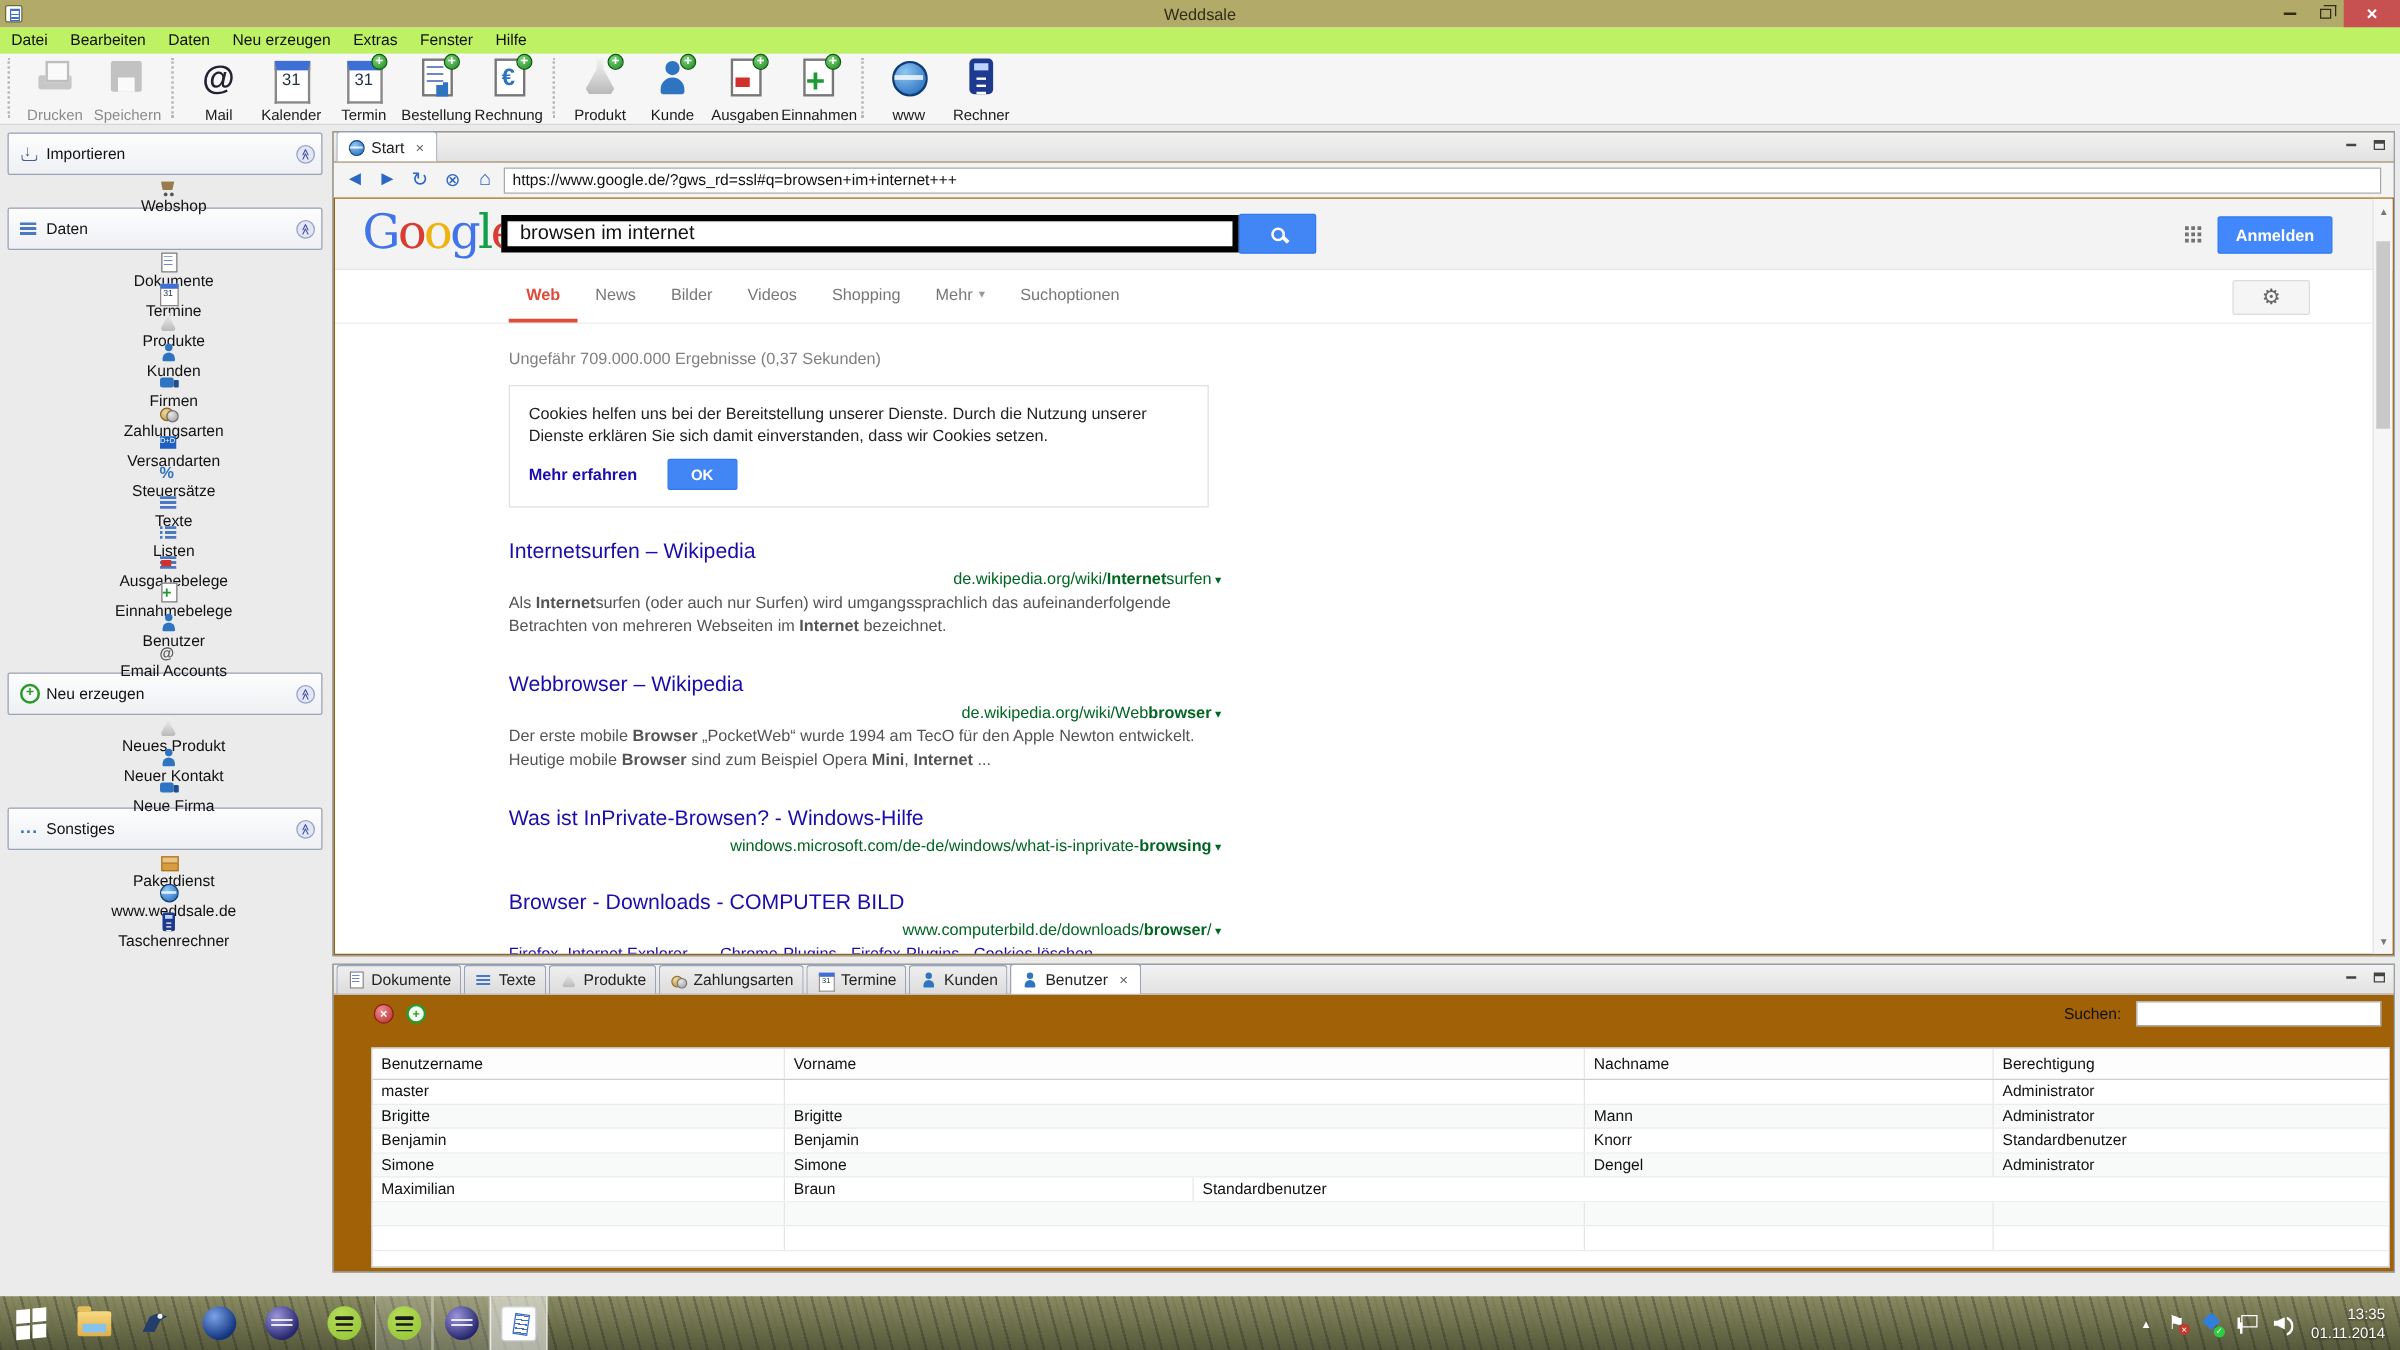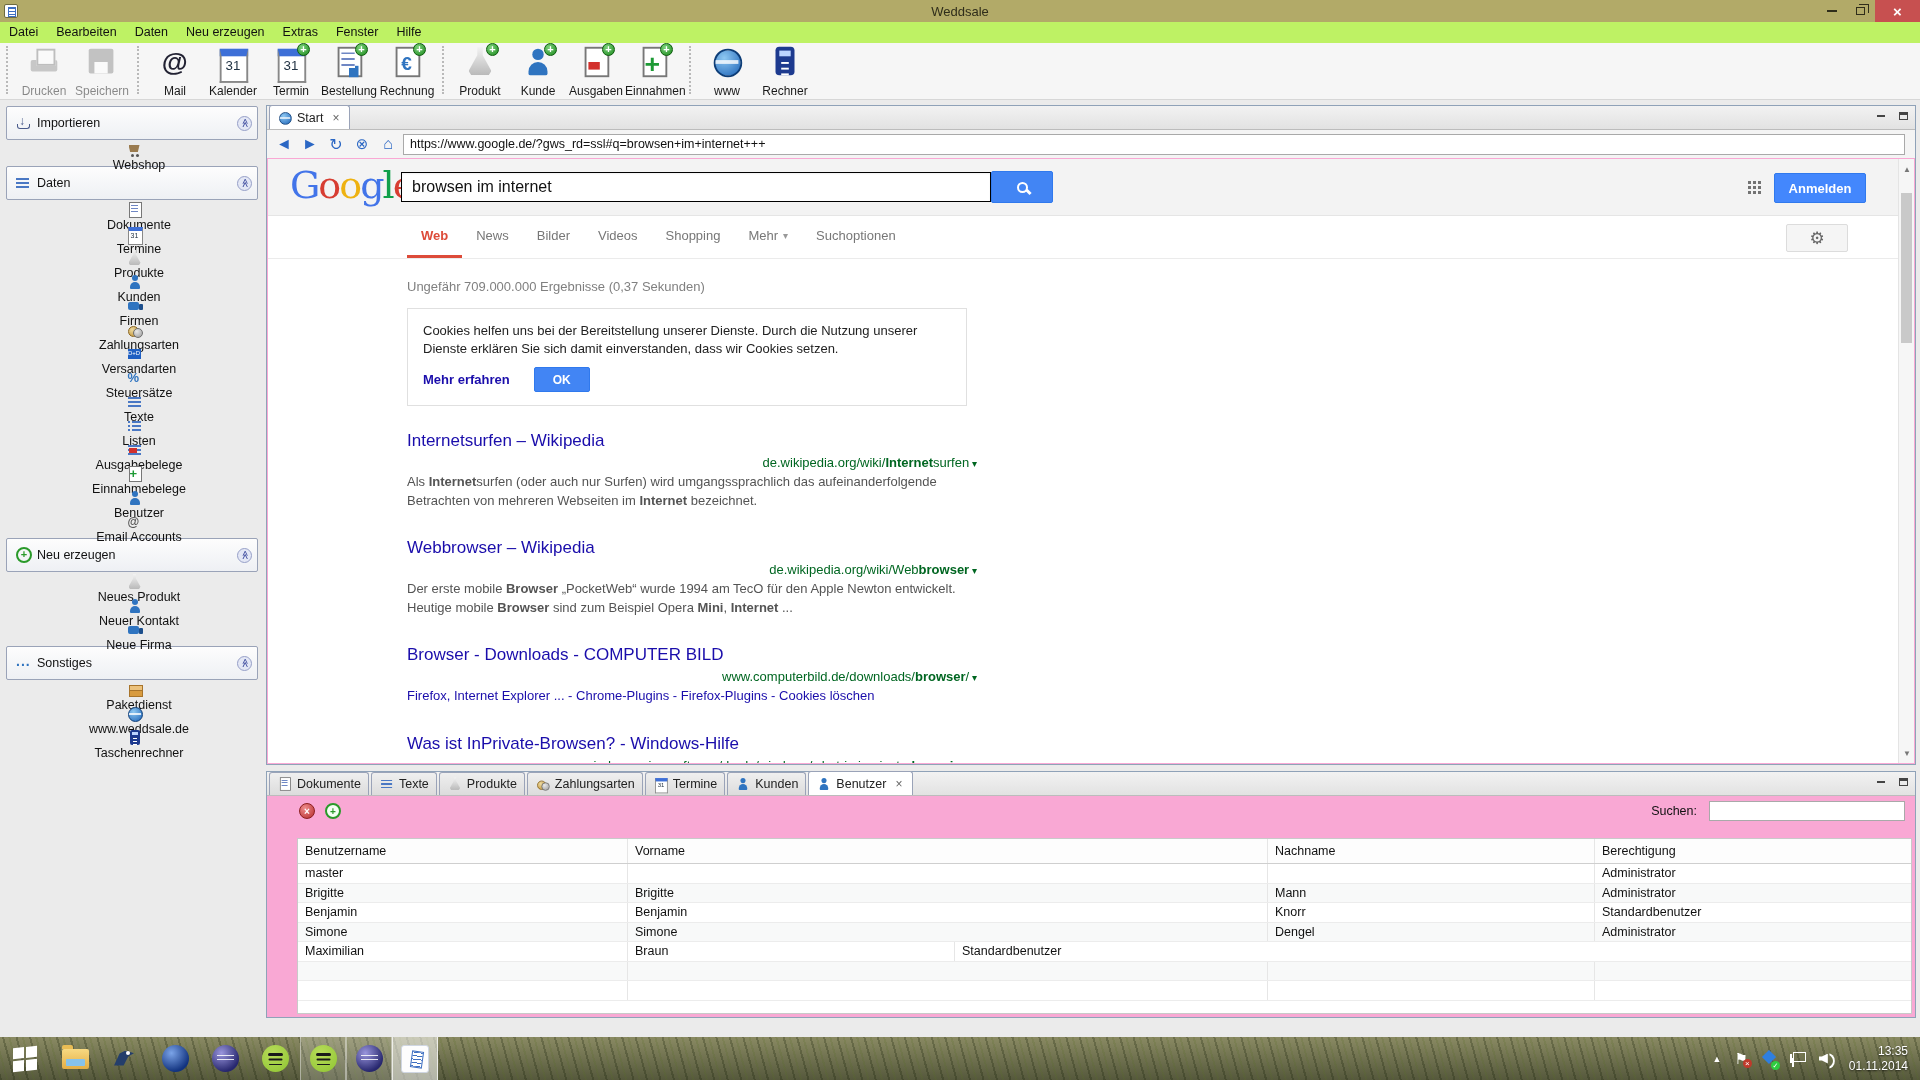--- a/index.html
+++ b/index.html
@@ -125,21 +125,21 @@
     border:1px solid #9aa3b8; border-radius:2px; display:flex; align-items:center; padding:0 5px; }
   .sb-hdr .ic { margin:0 6px 0 3px; }
   .sb-hdr-label { flex:1; }
   .chev { width:15px; height:15px; border-radius:50%; background:#e3e7f5; border:1px solid #97a0c8;
     color:#3c4a9e; font-size:9px; display:flex; align-items:center; justify-content:center; }
   .chev span { transform:rotate(-90deg); display:block; }
   .sb-item { height:24px; display:flex; align-items:center; padding-left:14px;flex-direction:column; }
   .sb-item .ic { margin-right:9px; }
 
   
-  .panel { position:absolute; background:#f9a8d4; border:1px solid #8fa2b8; }
+  .panel { position:absolute; background:#a16207; border:1px solid #8fa2b8; }
   .browser-panel { left:266px; top:105px; width:1650px; height:660px; }
   .bottom-panel { left:266px; top:771px; width:1650px; height:247px; }
   .tab-strip { height:24px; background:linear-gradient(#f2f2f2,#e2e2e2); border-bottom:1px solid #bcbcbc;
     display:flex; align-items:flex-end; padding-left:2px; position:relative; }
   .tab { height:23px; display:flex; align-items:center; padding:0 7px; font-size:12.5px;
     border:1px solid #9aa3b8; border-bottom:none; border-radius:3px 3px 0 0; background:linear-gradient(#efefef,#dcdcdc);
     margin-right:2px; color:#222; }
   .tab.active { background:#fff; height:24px; }
   .tab .ic { transform:scale(.85); margin-right:4px; }
   .tab-close { margin-left:6px; color:#666; font-size:12px; width:13px; height:13px; border:1px solid transparent;
@@ -161,21 +161,21 @@
   .page { position:absolute; left:1px; right:1px; top:53px; bottom:1px; background:#fff; overflow:hidden; }
   .scrollbar { position:absolute; right:0; top:0; bottom:0; width:16px; background:#f6f6f6; border-left:1px solid #e4e4e4; }
   .sb-arrow { position:absolute; left:0; width:16px; height:16px; color:#777; font-size:8px;
     display:flex; align-items:center; justify-content:center; }
   .sb-arrow.up { top:2px; } .sb-arrow.down { bottom:2px; }
   .sb-thumb { position:absolute; left:2px; top:34px; width:11px; height:150px; background:#c9c9c9; }
   .g-header { height:57px; background:#f3f3f3; border-bottom:1px solid #e5e5e5; position:relative; }
   .g-logo { position:absolute; left:22px; top:4px; font-family:"DejaVu Serif","Liberation Serif",serif;
     font-size:38px; letter-spacing:-2px; }
   .g-search-box { position:absolute; left:133px; top:13px; width:590px; height:30px; background:#fff;
-    border:1px solid #000000; box-shadow:inset 0 1px 2px rgba(0,0,0,.06); }
+    border:5px solid #000000; box-shadow:inset 0 1px 2px rgba(0,0,0,.06); }
   .g-search-box input { width:100%; height:100%; border:none; outline:none; font-size:16px; padding:0 10px;
     font-family:"Liberation Sans","DejaVu Sans",sans-serif; color:#111; background:transparent; }
   .g-search-btn { position:absolute; left:723px; top:12px; width:62px; height:32px; background:#4285f4;
     border:1px solid #3079ed; border-radius:2px; display:flex; align-items:center; justify-content:center; }
   .mag { width:11px; height:11px; border:2.5px solid #fff; border-radius:50%; position:relative; }
   .mag::after { content:""; position:absolute; right:-4px; bottom:-4px; width:2.5px; height:6px; background:#fff;
     transform:rotate(-45deg); }
   .g-grid { position:absolute; right:152px; top:22px; width:14px; height:14px; }
   .g-grid::before { content:""; position:absolute; width:3px; height:3px; background:#737373;
     box-shadow:5px 0 #737373,10px 0 #737373,0 5px #737373,5px 5px #737373,10px 5px #737373,0 10px #737373,5px 10px #737373,10px 10px #737373; }
@@ -505,27 +505,27 @@
             <div class="r-title">Internetsurfen – Wikipedia</div>
             <div class="r-url">de.wikipedia.org/wiki/<b>Internet</b>surfen</div>
             <div class="r-snippet">Als <b>Internet</b>surfen (oder auch nur Surfen) wird umgangssprachlich das aufeinanderfolgende Betrachten von mehreren Webseiten im <b>Internet</b> bezeichnet.</div>
           </div>
           <div class="g-result">
             <div class="r-title">Webbrowser – Wikipedia</div>
             <div class="r-url">de.wikipedia.org/wiki/Web<b>browser</b></div>
             <div class="r-snippet">Der erste mobile <b>Browser</b> „PocketWeb“ wurde 1994 am TecO für den Apple Newton entwickelt. Heutige mobile <b>Browser</b> sind zum Beispiel Opera <b>Mini</b>, <b>Internet</b> ...</div>
           </div>
           <div class="g-result">
+            <div class="r-title">Was ist InPrivate-Browsen? - Windows-Hilfe</div>
+            <div class="r-url">windows.microsoft.com/de-de/windows/what-is-inprivate-<b>browsing</b></div>
+          </div>
+          <div class="g-result">
             <div class="r-title">Browser - Downloads - COMPUTER BILD</div>
             <div class="r-url">www.computerbild.de/downloads/<b>browser</b>/</div>
             <div class="r-snippet links">Firefox, Internet Explorer ... - Chrome-Plugins - Firefox-Plugins - Cookies löschen</div>
-          </div>
-          <div class="g-result">
-            <div class="r-title">Was ist InPrivate-Browsen? - Windows-Hilfe</div>
-            <div class="r-url">windows.microsoft.com/de-de/windows/what-is-inprivate-<b>browsing</b></div>
           </div>
         </div>
     </div>
     <div class="scrollbar">
       <span class="sb-arrow up">▲</span>
       <span class="sb-thumb"></span>
       <span class="sb-arrow down">▼</span>
     </div>
   </div>
 </div>

